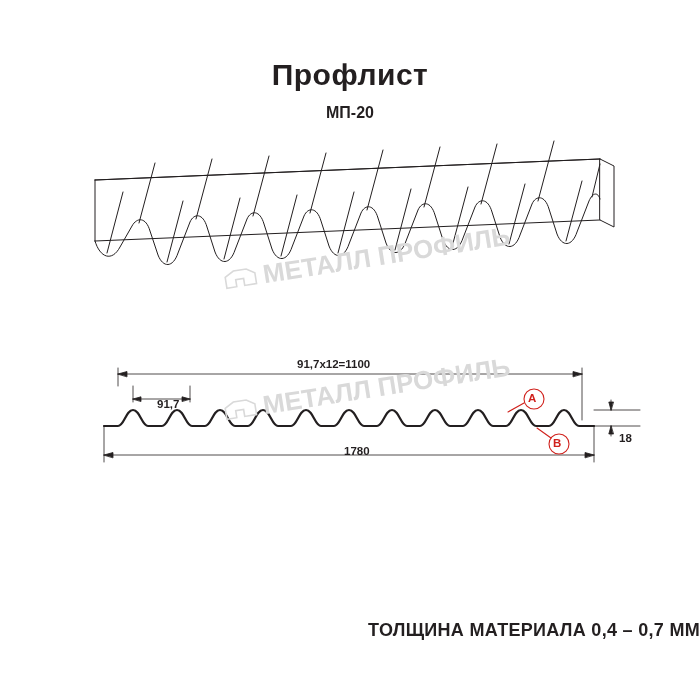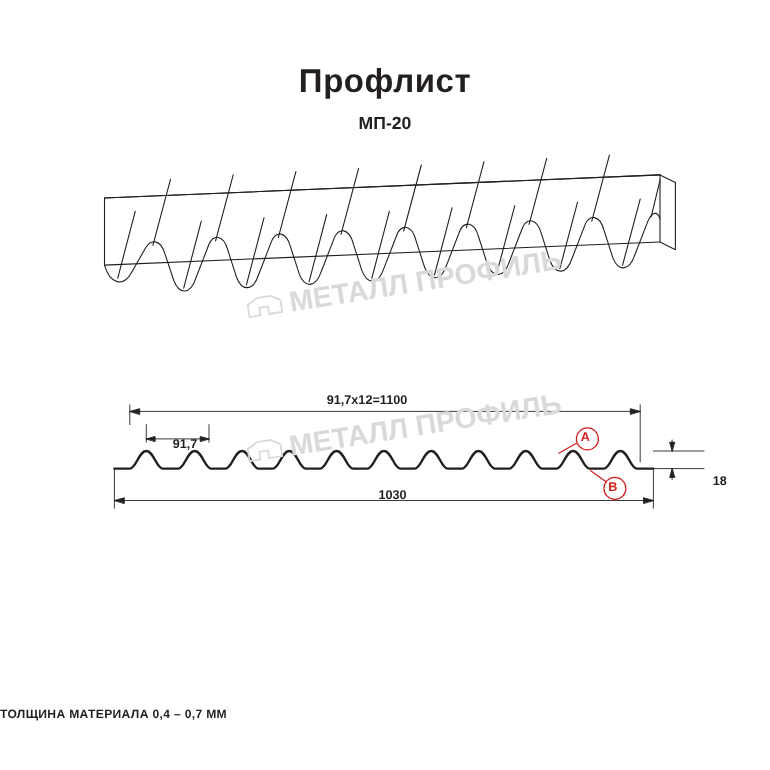--- a/index.html
+++ b/index.html
@@ -34,25 +34,25 @@
     position: absolute;
     top: 104px;
     left: 0;
     width: 700px;
     text-align: center;
     font-size: 16px;
     font-weight: bold;
   }
   .footer-note {
     position: absolute;
-    top: 644px;
-    left: 0;
-    width: 700px;
-    text-align: left;
-    font-size: 11px;
+    top: 620px;
+    left: 0;
+    width: 700px;
+    text-align: right;
+    font-size: 18px;
     font-weight: bold;
     letter-spacing: 0.3px;
   }
   .svg-layer {
     position: absolute;
     top: 0;
     left: 0;
   }
   .wm {
     position: absolute;
@@ -84,21 +84,21 @@
   .dim-label {
     position: absolute;
     font-size: 11.5px;
     font-weight: bold;
     color: #231f20;
     white-space: nowrap;
   }
   .lbl-top   { top: 358px; left: 297px; }
   .lbl-small { top: 398px; left: 157px; }
   .lbl-bot   { top: 445px; left: 344px; }
-  .lbl-h     { top: 432px; left: 648px; }
+  .lbl-h     { top: 432px; left: 619px; }
   .callout {
     position: absolute;
     font-size: 11.5px;
     font-weight: bold;
     color: #d0211c;
   }
   .callout-a { top: 392px; left: 528px; }
   .callout-b { top: 437px; left: 553px; }
 </style>
 </head>
@@ -259,21 +259,21 @@
         <circle cx="534" cy="399" r="10"></circle>
         <path d="M 524 403 L 508 412"></path>
         <circle cx="559" cy="444" r="10"></circle>
         <path d="M 551 438 L 537 428"></path>
       </g>
     </g>
   </svg>
 
   <div class="dim-label lbl-top">91,7х12=1100</div>
   <div class="dim-label lbl-small">91,7</div>
-  <div class="dim-label lbl-bot">1030</div>
+  <div class="dim-label lbl-bot">1780</div>
   <div class="dim-label lbl-h">18</div>
 
   <div class="callout callout-a">А</div>
   <div class="callout callout-b">В</div>
 
   <div class="wm wm1">
     <span class="wm-icon">
       <svg width="34" height="22" viewBox="0 0 34 22" fill="none" stroke="#d9d9d9" stroke-width="1.6">
         <path d="M2 18 L2 7 L11 2 L24 2 L32 7 L32 18 L20 18 L20 11 L12 11 L12 18 Z"></path>
       </svg>

